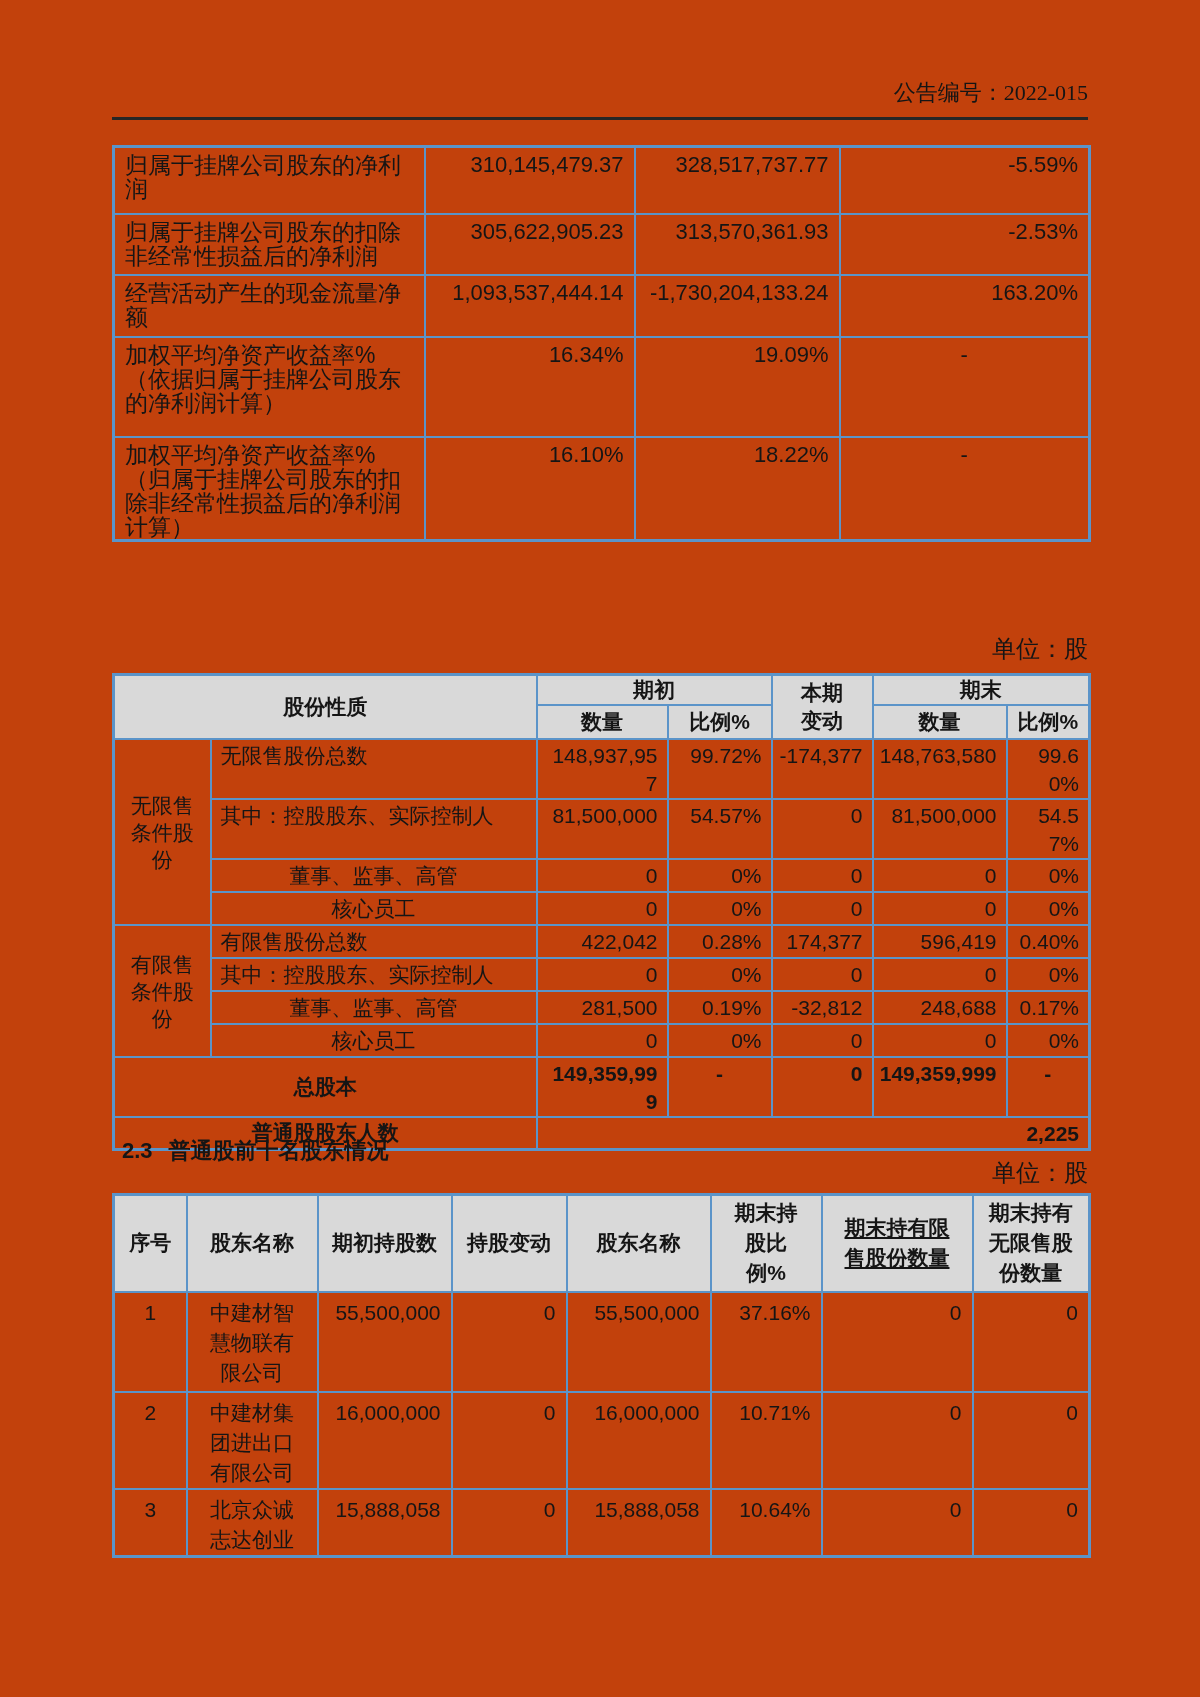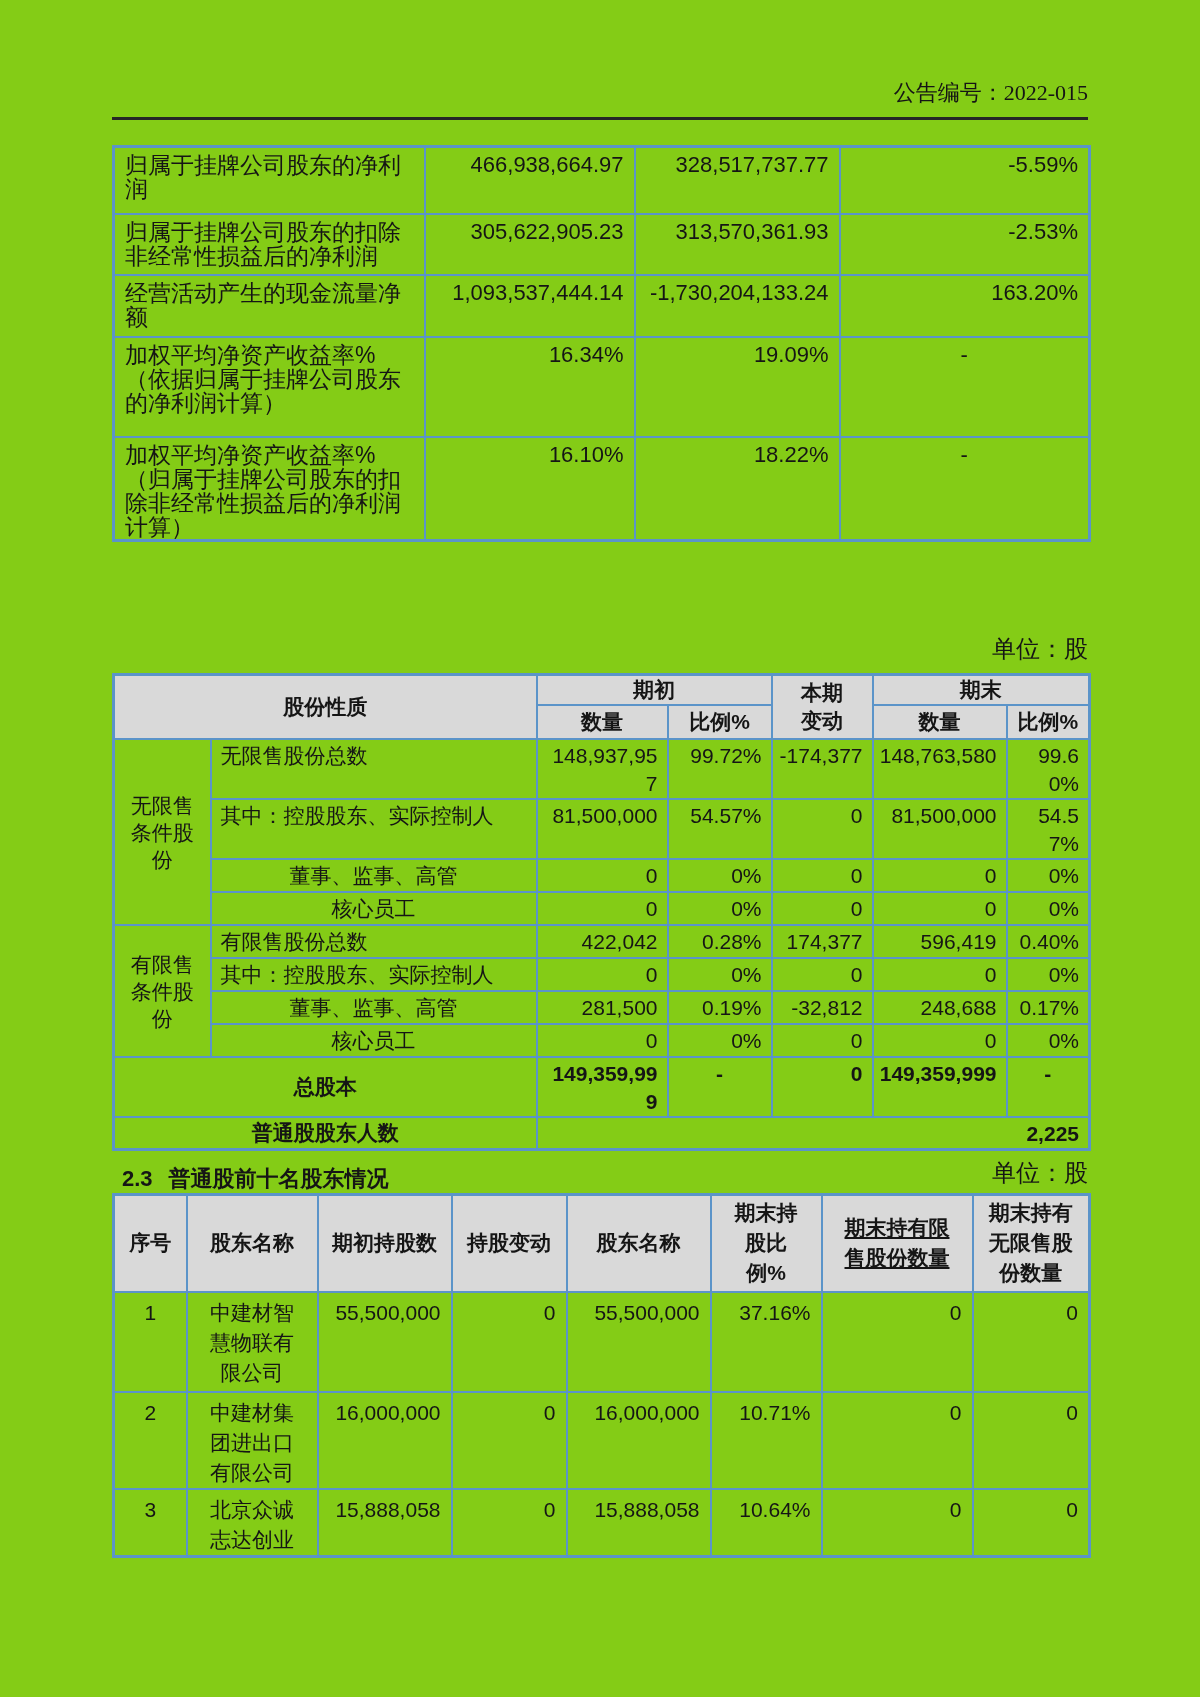--- a/index.html
+++ b/index.html
@@ -1,17 +1,17 @@
 <!DOCTYPE html>
 <html><head>
 <meta charset="utf-8">
 <style>
   html,body { margin:0; padding:0; background:#ffffff; }
   .page {
-    position:relative; width:1200px; height:1697px; background:#84cc16;
+    position:relative; width:1200px; height:1697px; background:#c2410c;
     font-family:"Liberation Sans", sans-serif; color:#151515; overflow:hidden;
   }
   .doc-number {
     position:absolute; top:80px; left:112px; width:976px; text-align:right;
     font-family:"Liberation Serif", serif; font-size:22px; line-height:26px;
   }
   .head-rule { position:absolute; top:117px; left:112px; width:976px; height:3px; background:#262626; }
 
   table.tbl { position:absolute; left:112px; width:976px; border-collapse:collapse; table-layout:fixed;
               border:3px solid #5b94c9; }
@@ -22,21 +22,21 @@
   #table1 td { line-height:24px; vertical-align:top; }
   #table1 td.lbl { font-size:23px; text-align:left; padding:5px 8px 0 10px; }
   #table1 td.num { text-align:right; padding:5px 10px 0 4px; }
   #table1 td.dash { text-align:center; padding:5px 4px 0; }
 
   
   .sec-head { position:absolute; left:122px; font-size:22px; font-weight:bold; line-height:30px; }
   .sec-head .sec-num { margin-right:16px; }
   .unit { position:absolute; left:112px; width:976px; text-align:right; font-size:24px; line-height:24px; }
   #h22 { top:624px;margin-top:47px; } #unit22 { top:637px; }
-  #h23 { top:1164px; } #unit23 { top:1161px; }
+  #h23 { top:1136px; } #unit23 { top:1161px; }
 
   
   #table22 { top:673px; font-size:21px; }
   #table22 td { line-height:28px; }
   #table22 td.hd { background:#d9d9d9; font-weight:bold; text-align:center; vertical-align:middle; padding:0 4px; }
   #table22 td.gcell { text-align:center; vertical-align:middle; padding:0 12px; line-height:27px; }
   #table22 td.al { text-align:left; vertical-align:top; padding:2px 6px 0 9px; }
   #table22 td.ac { text-align:center; vertical-align:top; padding:2px 20px 0; }
   #table22 td.ar { text-align:right; vertical-align:top; padding:2px 9px 0 4px; }
   #table22 td.cm { text-align:center; vertical-align:middle; }
@@ -61,21 +61,21 @@
   <table class="tbl" id="table1">
     <colgroup>
         <col style="width:311px">
         <col style="width:210px">
         <col style="width:205px">
         <col style="width:250px">
       </colgroup>
     <tbody>
       <tr style="height:67px">
         <td class="lbl">归属于挂牌公司股东的净利润</td>
-        <td class="num">466,938,664.97</td>
+        <td class="num">310,145,479.37</td>
         <td class="num">328,517,737.77</td>
         <td class="num">-5.59%</td>
       </tr>
       <tr style="height:61px">
         <td class="lbl">归属于挂牌公司股东的扣除非经常性损益后的净利润</td>
         <td class="num">305,622,905.23</td>
         <td class="num">313,570,361.93</td>
         <td class="num">-2.53%</td>
       </tr>
       <tr style="height:62px">

